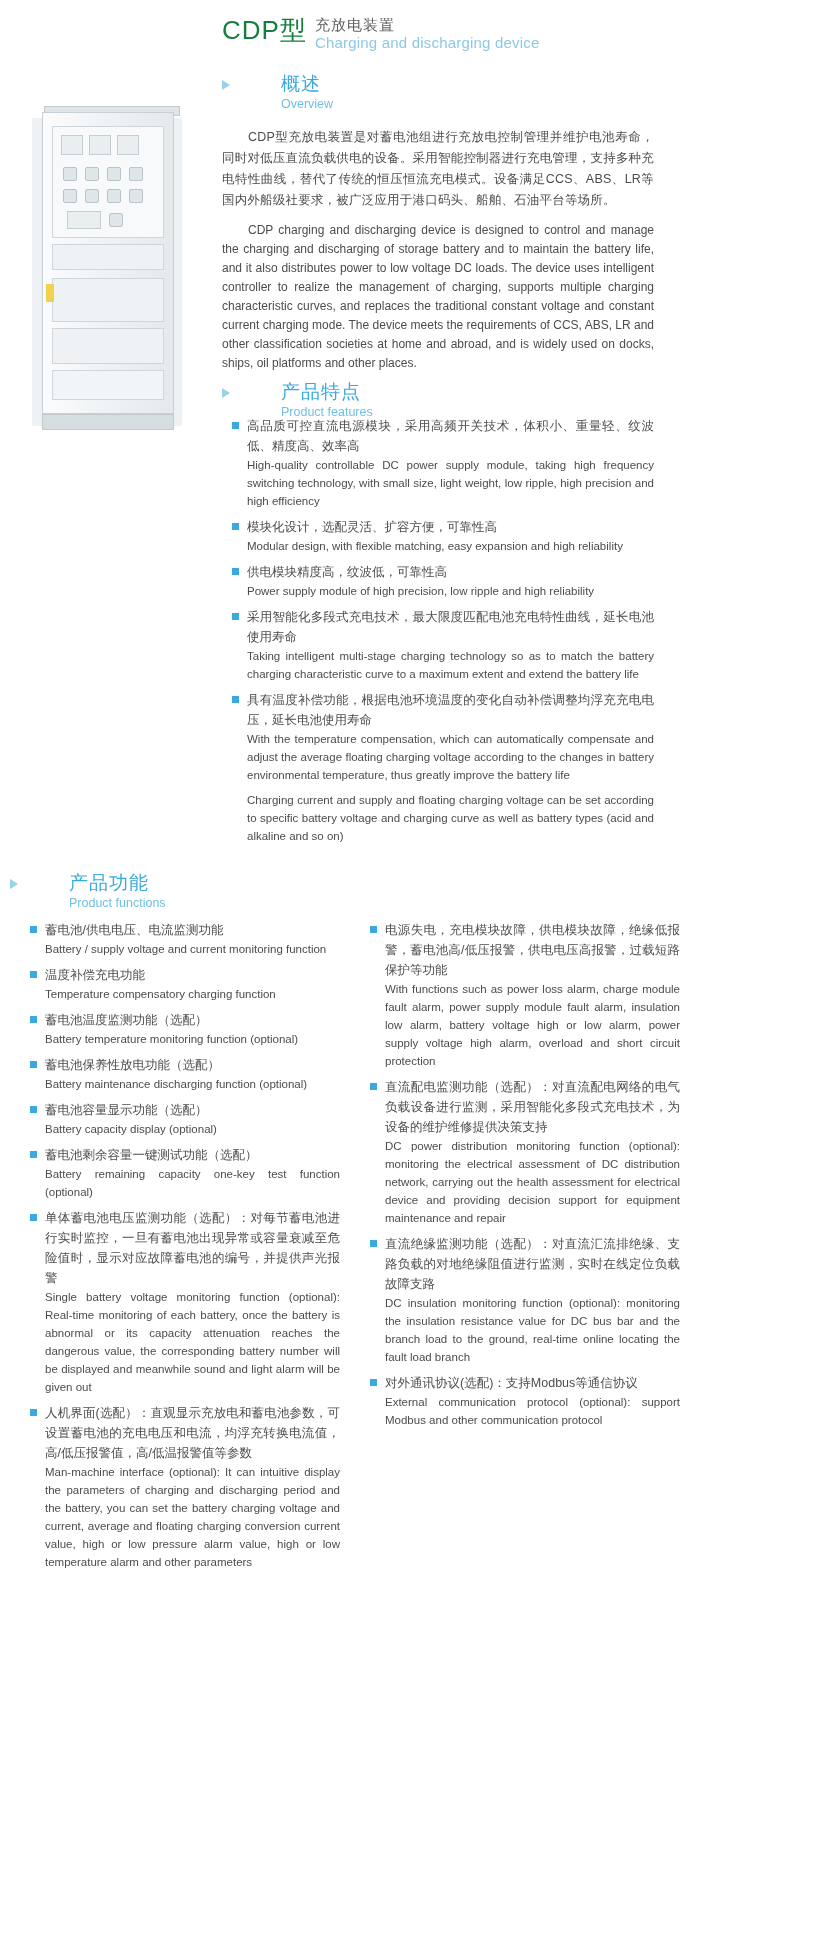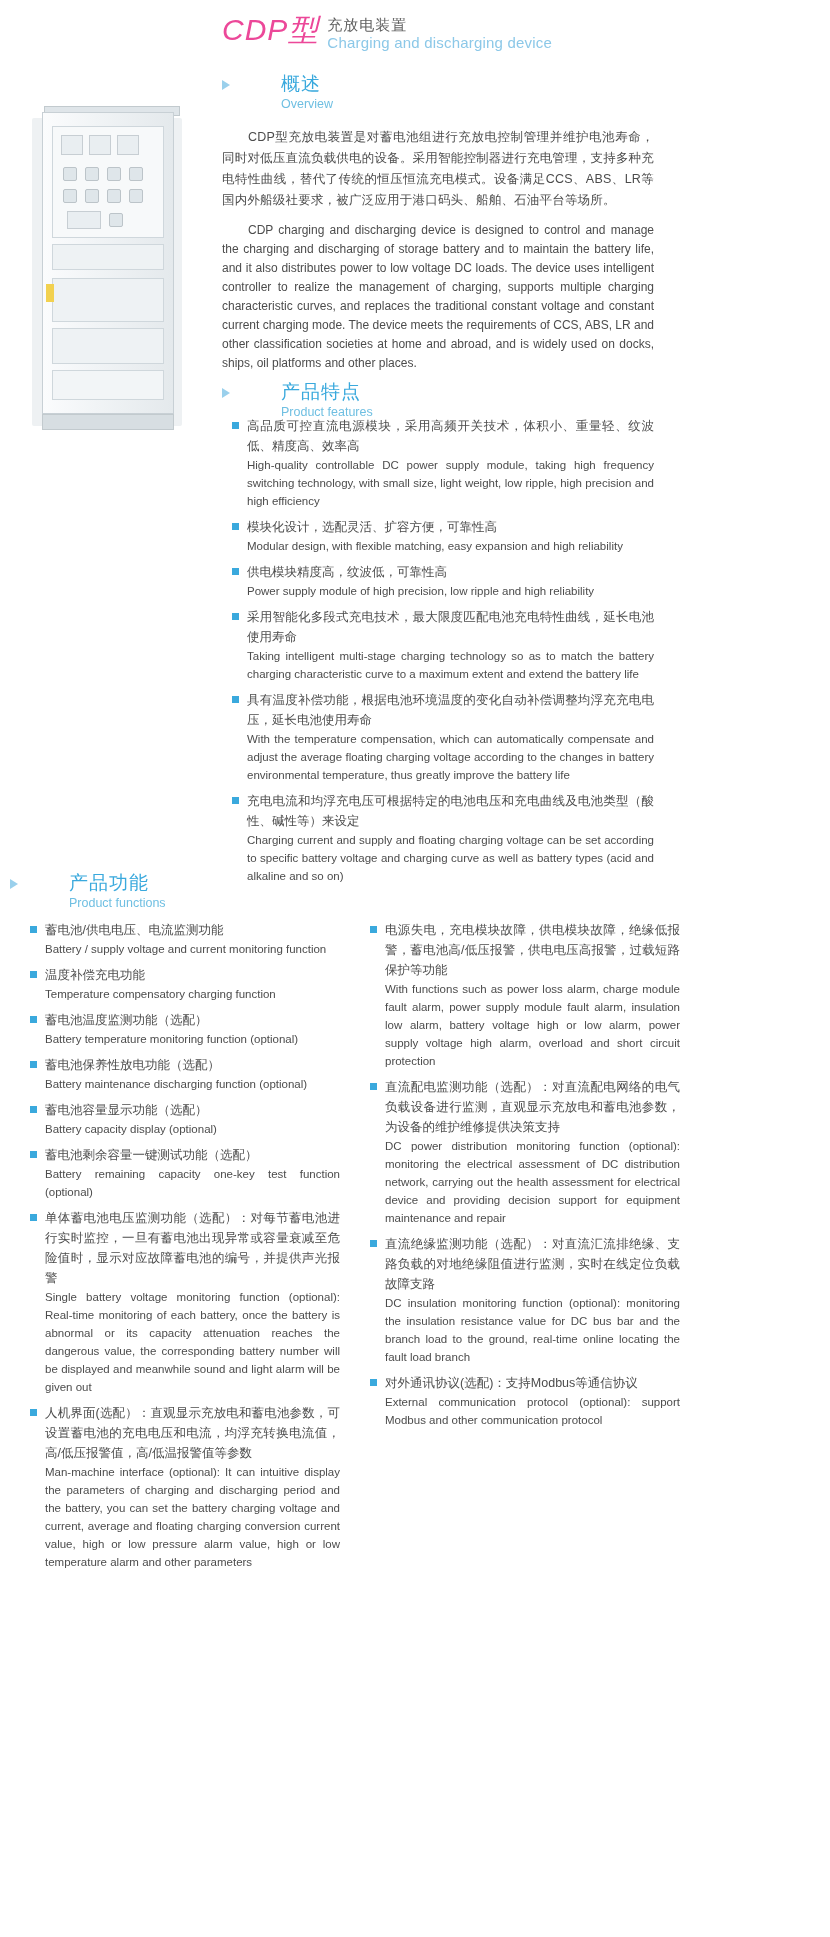--- a/index.html
+++ b/index.html
@@ -14,25 +14,24 @@
   }
   
   .header {
     position: absolute;
     left: 222px;
     top: 14px;
     display: flex;
     align-items: flex-start;
   }
   .header .big {
-    font-size: 30px;
-    color: #ec4899;
+    font-size: 26px;
+    color: #15803d;
     letter-spacing: 1px;
     line-height: 32px;
-    font-style: italic;
   }
   .header .right { margin-left: 8px; padding-top: 2px; }
   .header .cn {
     font-size: 15px;
     color: #5f5f5f;
     line-height: 17px;
     letter-spacing: 1px;
   }
   .header .en {
     font-size: 15px;
@@ -295,21 +294,20 @@
   </div>
   <div class="feat-item">
     <div class="feat-cn">采用智能化多段式充电技术，最大限度匹配电池充电特性曲线，延长电池使用寿命</div>
     <div class="feat-en">Taking intelligent multi-stage charging technology so as to match the battery charging characteristic curve to a maximum extent and extend the battery life</div>
   </div>
   <div class="feat-item">
     <div class="feat-cn">具有温度补偿功能，根据电池环境温度的变化自动补偿调整均浮充充电电压，延长电池使用寿命</div>
     <div class="feat-en">With the temperature compensation, which can automatically compensate and adjust the average floating charging voltage according to the changes in battery environmental temperature, thus greatly improve the battery life</div>
   </div>
   <div class="feat-item">
-    <div class="feat-cn">充电电流和均浮充电压可根据特定的电池电压和充电曲线及电池类型（酸性、碱性等）来设定</div>
     <div class="feat-en">Charging current and supply and floating charging voltage can be set according to specific battery voltage and charging curve as well as battery types (acid and alkaline and so on)</div>
   </div>
 </div>
 
 <div class="sect" style="left:10px; top:872px;">
   <div class="arrow"></div>
   <div>
     <div class="cn">产品功能</div>
     <div class="en">Product functions</div>
   </div>
@@ -350,21 +348,21 @@
       <div class="fn-en">Man-machine interface (optional): It can intuitive display the parameters of charging and discharging period and the battery, you can set the battery charging voltage and current, average and floating charging conversion current value, high or low pressure alarm value, high or low temperature alarm and other parameters</div>
     </div>
   </div>
 
   <div class="col col-right">
     <div class="fn-item">
       <div class="fn-cn">电源失电，充电模块故障，供电模块故障，绝缘低报警，蓄电池高/低压报警，供电电压高报警，过载短路保护等功能</div>
       <div class="fn-en">With functions such as power loss alarm, charge module fault alarm, power supply module fault alarm, insulation low alarm, battery voltage high or low alarm, power supply voltage high alarm, overload and short circuit protection</div>
     </div>
     <div class="fn-item">
-      <div class="fn-cn">直流配电监测功能（选配）：对直流配电网络的电气负载设备进行监测，直观显示充放电和蓄电池参数，为设备的维护维修提供决策支持</div>
+      <div class="fn-cn">直流配电监测功能（选配）：对直流配电网络的电气负载设备进行监测，采用智能化多段式充电技术，为设备的维护维修提供决策支持</div>
       <div class="fn-en">DC power distribution monitoring function (optional): monitoring the electrical assessment of DC distribution network, carrying out the health assessment for electrical device and providing decision support for equipment maintenance and repair</div>
     </div>
     <div class="fn-item">
       <div class="fn-cn">直流绝缘监测功能（选配）：对直流汇流排绝缘、支路负载的对地绝缘阻值进行监测，实时在线定位负载故障支路</div>
       <div class="fn-en">DC insulation monitoring function (optional): monitoring the insulation resistance value for DC bus bar and the branch load to the ground, real-time online locating the fault load branch</div>
     </div>
     <div class="fn-item">
       <div class="fn-cn">对外通讯协议(选配)：支持Modbus等通信协议</div>
       <div class="fn-en">External communication protocol (optional): support Modbus and other communication protocol</div>
     </div>

